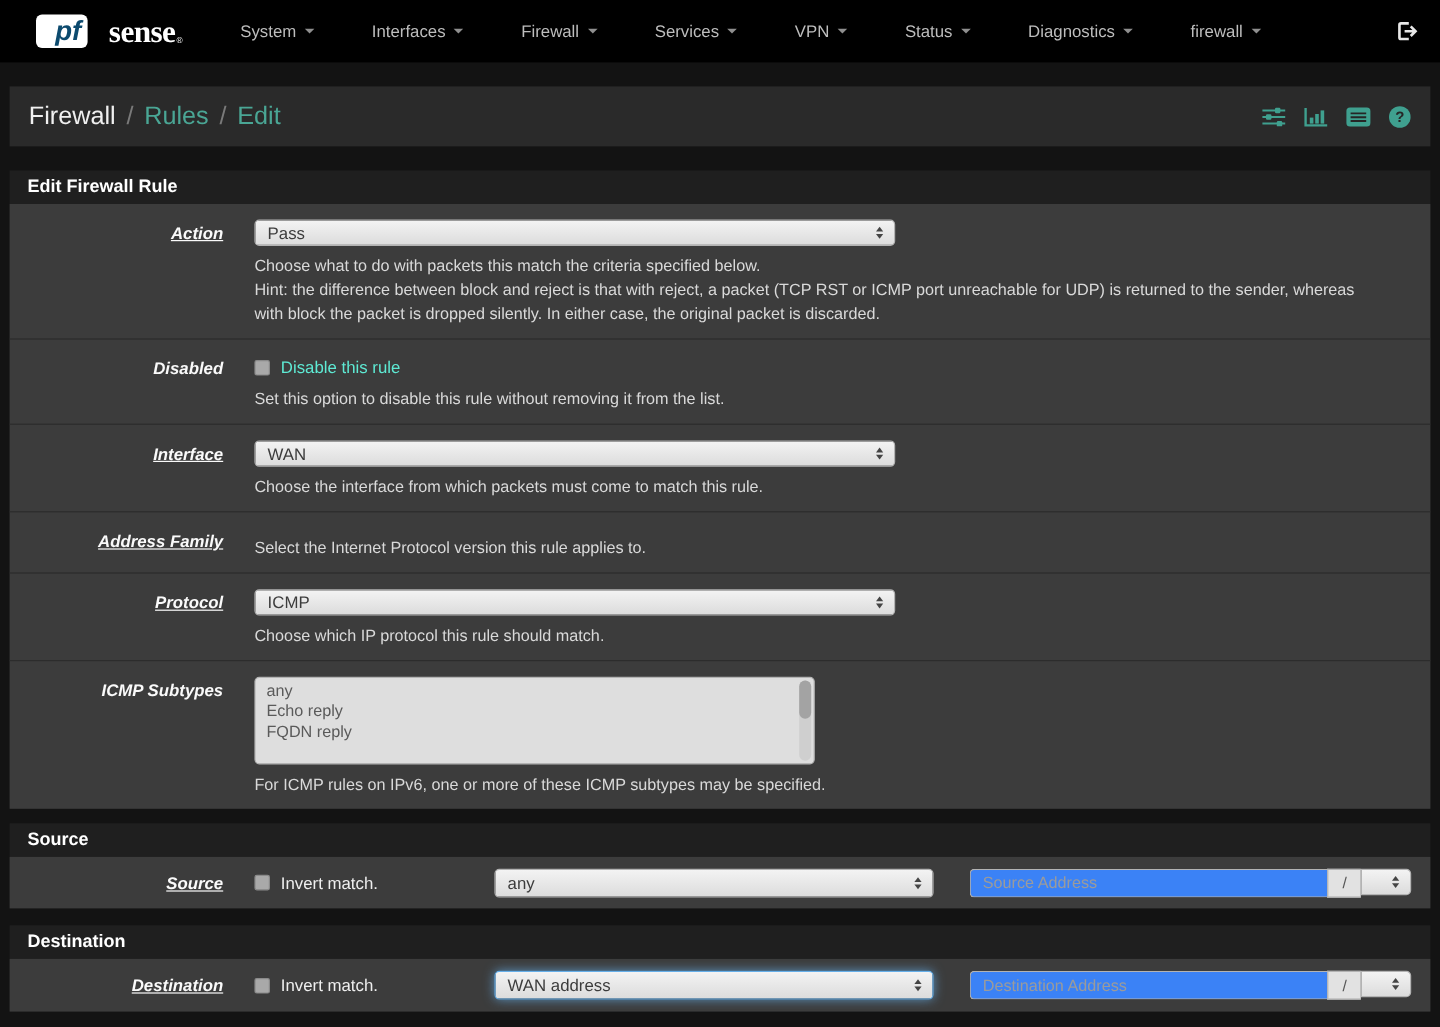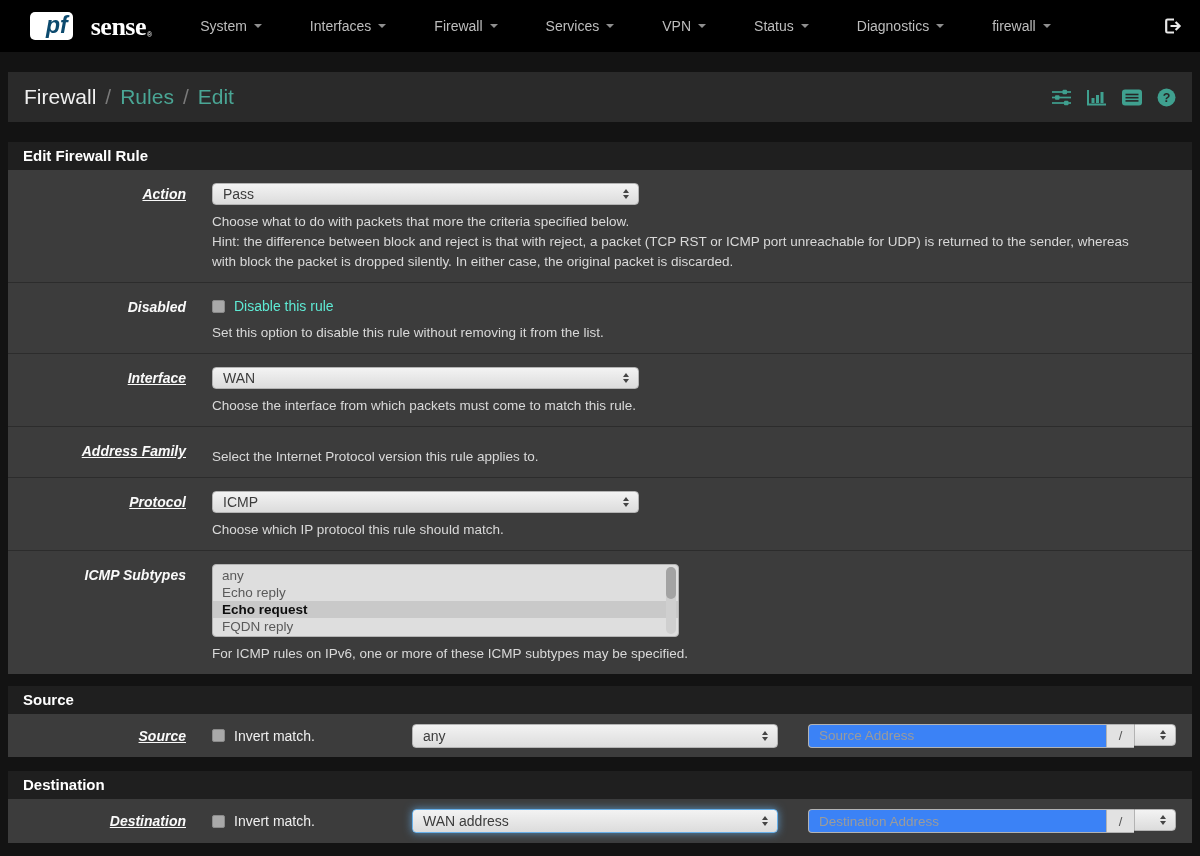--- a/index.html
+++ b/index.html
@@ -64,21 +64,21 @@
   .col-label.u { text-decoration:underline; }
   .col-control { flex:1; padding:13px 26px 0 26px; }
 
   
   .pfselect {
     position:relative; height:22px; border:1px solid #b3b3b3; border-radius:4px;
     background:linear-gradient(#f3f3f3,#dcdcdc);
     display:flex; align-items:center; padding:0 26px 0 10px;
     font-size:14px; color:#3c3c3c; cursor:pointer;
   }
-  .pfselect.main { width:427px; }
+  .pfselect.main { width:534px; }
   .spinner { position:absolute; right:9px; top:50%; transform:translateY(-50%); }
   .spinner i { display:block; width:0; height:0; border-left:3.5px solid transparent; border-right:3.5px solid transparent; }
   .spinner .up { border-bottom:4.5px solid #444; margin-bottom:2px; }
   .spinner .dn { border-top:4.5px solid #444; }
 
   .help { font-size:13.5px; color:#d9d9d9; line-height:20px; margin-top:7px; padding-right:30px; padding-bottom:10px;}
   .help.tight { margin-top:9px; }
 
   
   .checkline { display:flex; align-items:center; padding-top:2px; }
@@ -224,21 +224,21 @@
         <div class="col-label u">Action</div>
         <div class="col-control">
           <div class="pfselect main">
             <span>Pass</span>
             <span class="spinner">
                 <i class="up"></i>
                 <i class="dn"></i>
               </span>
           </div>
           <div class="help">
-            <div>Choose what to do with packets that more the criteria specified below.</div>
+            <div>Choose what to do with packets this match the criteria specified below.</div>
             <div>Hint: the difference between block and reject is that with reject, a packet (TCP RST or ICMP port unreachable for UDP) is returned to the sender, whereas with block the packet is dropped silently. In either case, the original packet is discarded.</div>
           </div>
         </div>
       </div>
 
       <div class="form-row">
         <div class="col-label">Disabled</div>
         <div class="col-control">
           <div class="checkline">
             <div class="checkbox"></div>
@@ -282,21 +282,20 @@
           <div class="help">Choose which IP protocol this rule should match.</div>
         </div>
       </div>
 
       <div class="form-row">
         <div class="col-label">ICMP Subtypes</div>
         <div class="col-control">
           <div class="listbox">
             <div class="opt">any</div>
             <div class="opt">Echo reply</div>
-            <div class="opt selected">Echo request</div>
             <div class="opt">FQDN reply</div>
             <div class="lb-scroll">
                 <div class="lb-thumb"></div>
               </div>
           </div>
           <div class="help">For ICMP rules on IPv6, one or more of these ICMP subtypes may be specified.</div>
         </div>
       </div>
 
     </div>

